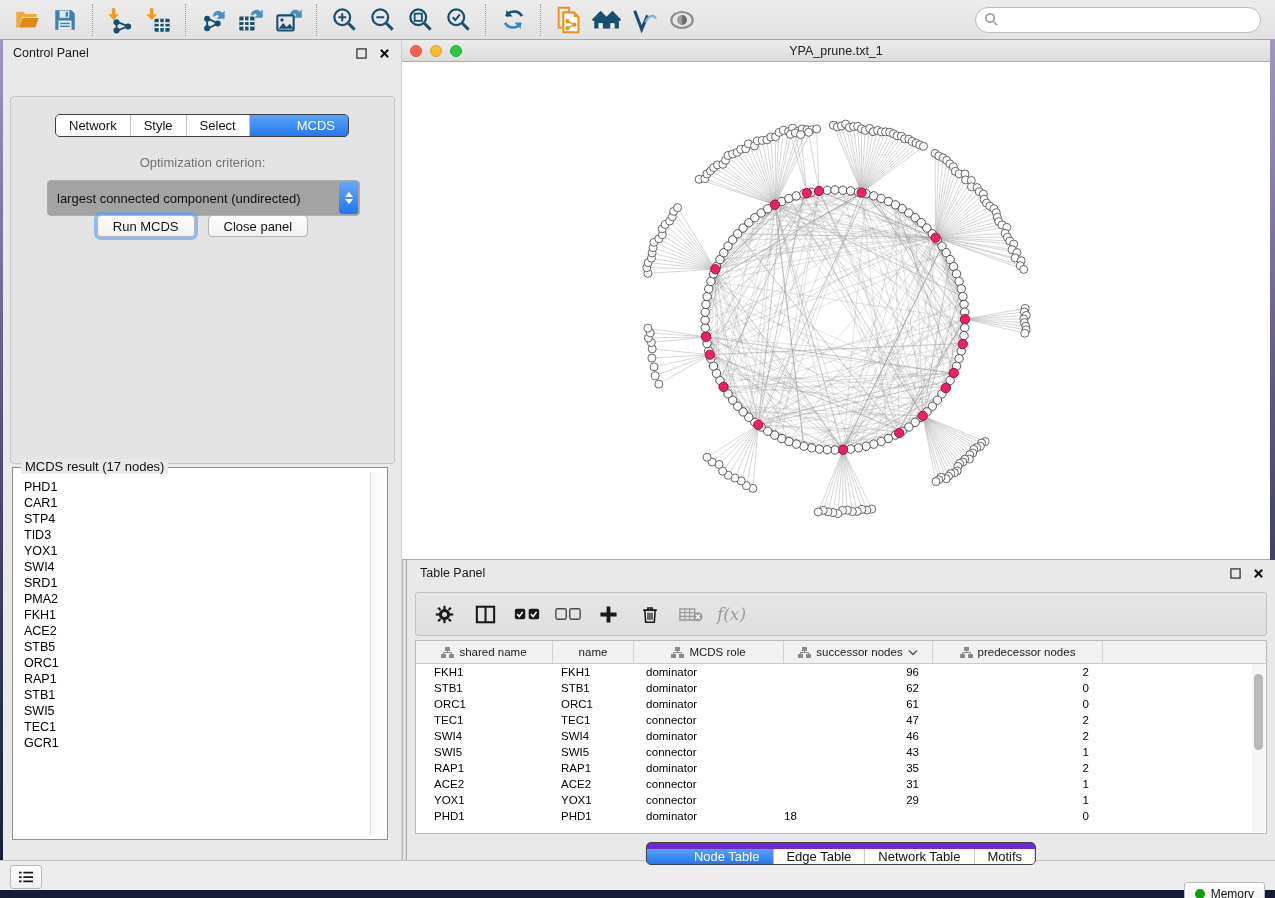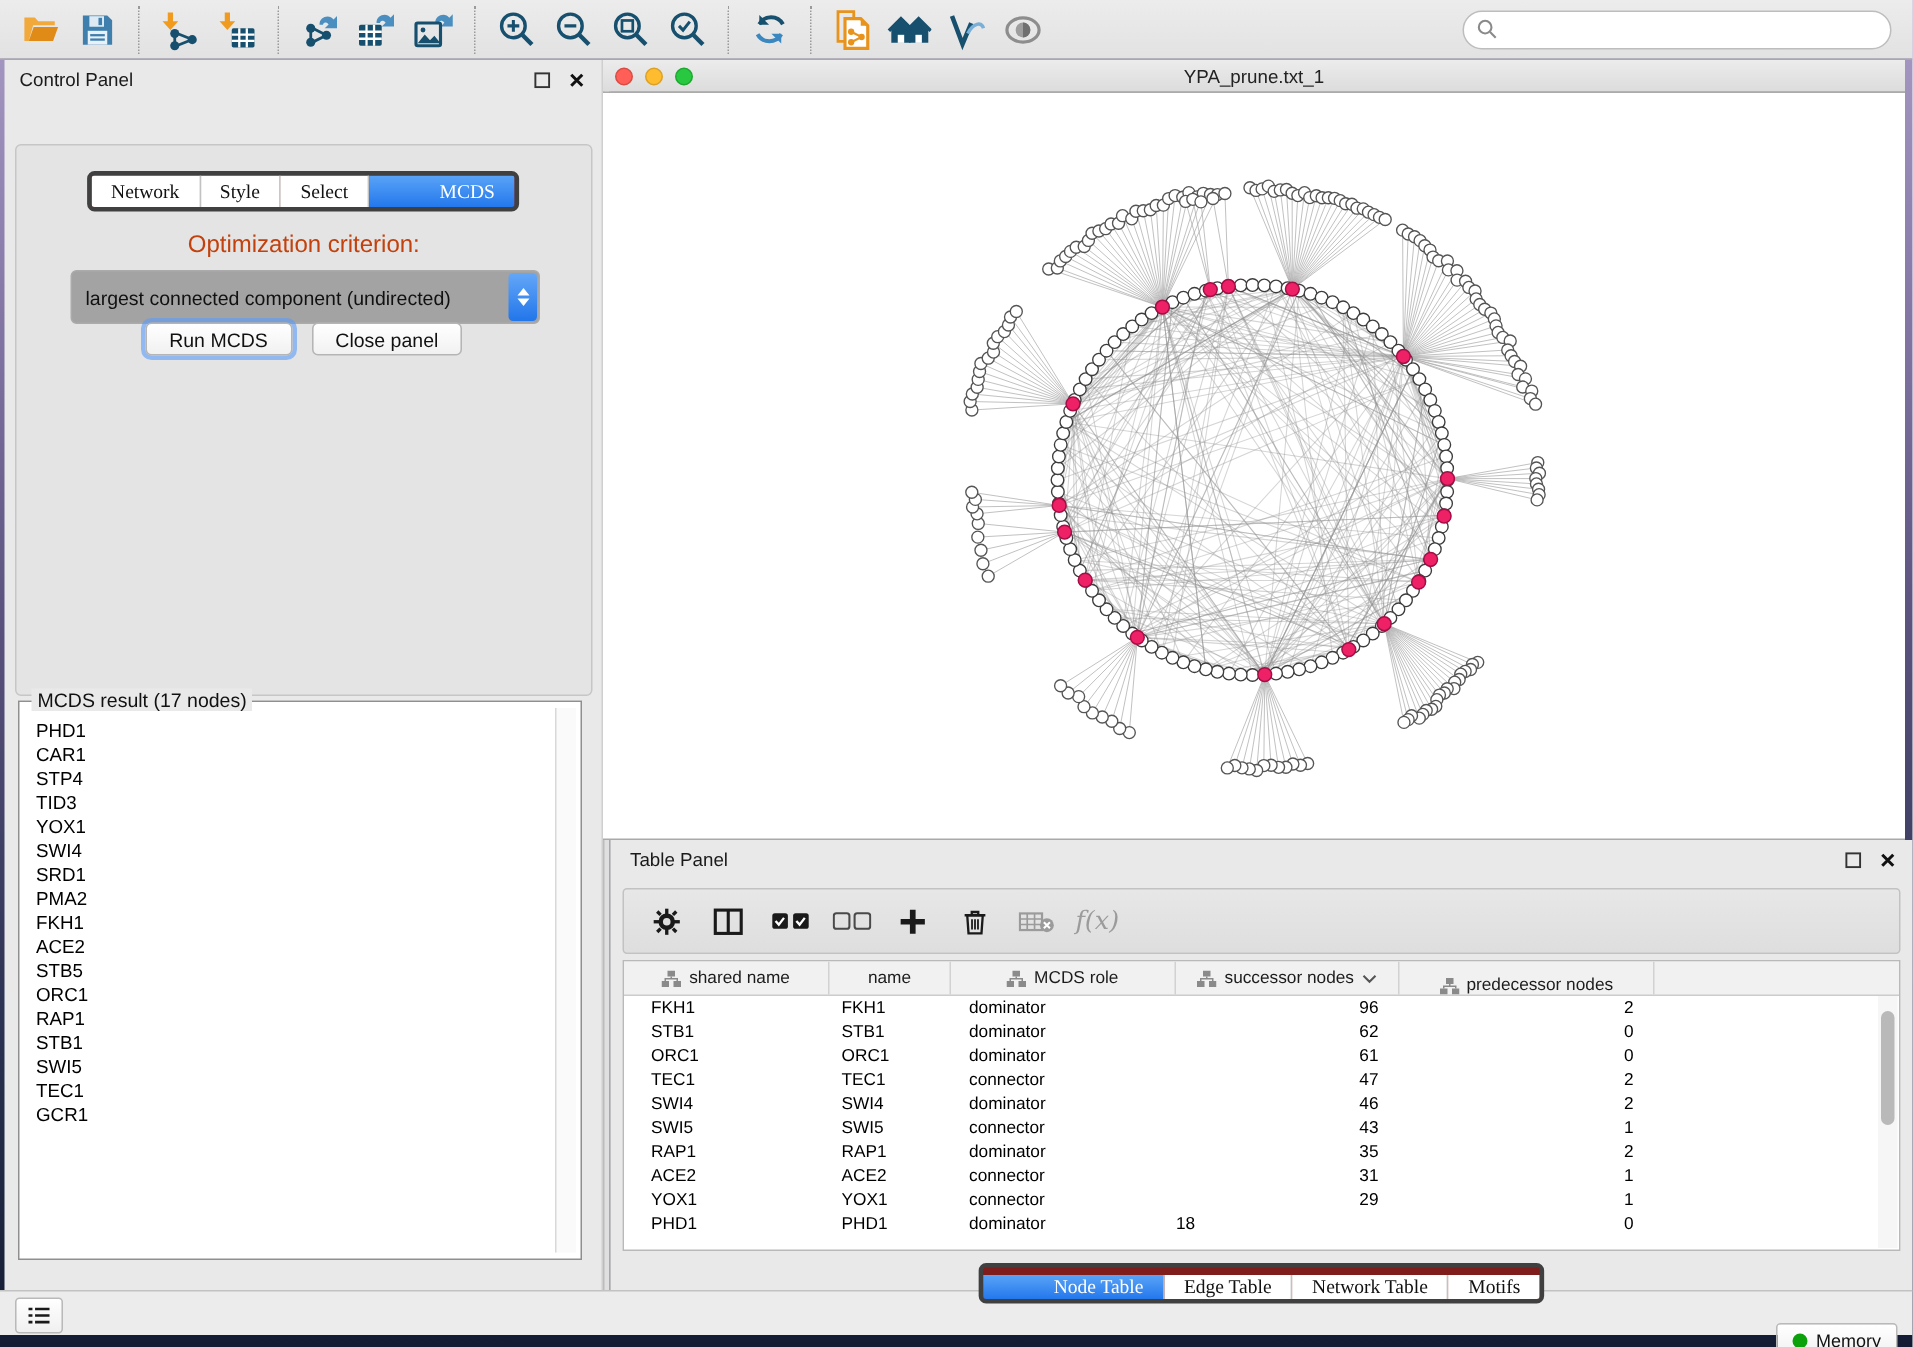--- a/index.html
+++ b/index.html
@@ -20,26 +20,26 @@
   .search-wrap{margin-left:auto;margin-right:14px;display:flex;align-items:center;
     width:286px;height:26px;background:#fff;border:1px solid #bdbdbd;border-radius:13px;padding:0 8px;box-sizing:border-box;}
   .search-wrap input{border:none;outline:none;flex:1;font-size:12px;background:transparent;font-family:"Liberation Sans",sans-serif;}
   
   .control-panel{position:absolute;left:3px;top:40px;width:399px;height:820px;background:#e9e9e9;box-sizing:border-box;border-right:1px solid #cfcfcf;}
   .panel-title-row{height:26px;display:flex;align-items:center;padding:0 10px;justify-content:flex-end;}
   .panel-title{font-size:12.5px;color:#1a1a1a;}
   .panel-wbtns{margin-left:auto;display:flex;align-items:center;gap:10px;}
   .wbtn{width:13px;height:13px;display:flex;align-items:center;justify-content:center;cursor:default;}
   .ctrl-box{position:absolute;left:7px;top:56px;width:383px;height:366px;background:#e4e4e4;border:1px solid #c6c6c6;border-radius:4px;}
-  .seg{position:absolute;left:50%;transform:translateX(-50%);display:inline-flex;height:21px;border:3px solid #404040;border-radius:5px;overflow:hidden;background:#7f1d1d;z-index:5;font-family:Liberation Serif, serif;}
+  .seg{position:absolute;left:50%;transform:translateX(-50%);display:inline-flex;height:21px;border:1px solid #404040;border-radius:5px;overflow:hidden;background:#6d28d9;z-index:5;}
   .seg .seg-item{padding:0 13px;font-size:13px;display:flex;align-items:center;background:#fff;color:#111;border-right:1px solid #c2c2c2;cursor:default;white-space:nowrap;}
   .seg .seg-item:last-child{border-right:none;}
   .seg .seg-item.active{background:linear-gradient(#59a3f7,#2478ec);color:#fff;padding-left:47px;}
   #ctrl-tabs{top:74px;}
-  .opt-label{position:absolute;left:0;right:0;top:58px;text-align:center;font-size:16px;color:#c2410c;}
+  .opt-label{position:absolute;left:0;right:0;top:58px;text-align:center;font-size:13px;color:#737373;}
   .dropdown{position:absolute;left:36px;top:83px;width:313px;height:36px;background:#a3a3a3;border:1px solid #ababab;border-radius:4px;display:flex;align-items:center;box-sizing:border-box;cursor:default;}
   .dropdown .dd-text{font-size:13px;color:#111;padding-left:9px;flex:1;white-space:nowrap;overflow:hidden;}
   .dd-stepper{position:absolute;right:1px;top:1px;bottom:1px;width:19px;border-radius:3px;background:linear-gradient(#64a7f8,#2276ea);display:flex;flex-direction:column;align-items:center;justify-content:center;gap:2px;}
   .dd-up{width:0;height:0;border-left:4px solid transparent;border-right:4px solid transparent;border-bottom:5px solid #fff;}
   .dd-down{width:0;height:0;border-left:4px solid transparent;border-right:4px solid transparent;border-top:5px solid #fff;}
   .btn-row{position:absolute;left:0;right:0;top:118px;display:flex;justify-content:center;gap:13px;}
   .btn{height:22px;padding:0 15px;font-size:13px;font-family:"Liberation Sans",sans-serif;background:linear-gradient(#ffffff,#f1f1f1);border:1px solid #b5b5b5;border-radius:4px;color:#111;cursor:default;}
   .btn.focus-ring{box-shadow:0 0 0 3px rgba(90,155,250,.6);}
   .fieldset{position:absolute;left:9px;top:427px;width:374px;height:371px;border:1px solid #8f8f8f;background:#fff;}
   .legend{position:absolute;top:-9px;left:8px;background:#e9e9e9;padding:0 4px;font-size:13px;color:#111;}
@@ -1206,21 +1206,21 @@
             <rect x="4" y="0" width="5" height="4" fill="#8a8a8a"></rect>
             <rect x="0" y="7" width="5" height="4" fill="#8a8a8a"></rect>
             <rect x="8" y="7" width="5" height="4" fill="#8a8a8a"></rect>
             <path d="M6.5 4v1.5M2.5 7V5.5h8V7" stroke="#8a8a8a" fill="none"></path>
           </svg>
           <span>successor nodes</span>
           <svg width="10" height="7" viewBox="0 0 10 7">
             <path d="M1 1.5l4 4 4-4" stroke="#555" stroke-width="1.4" fill="none"></path>
           </svg>
         </div>
-        <div class="th" style="width: 170px; align-items: flex-end;">
+        <div class="th" style="width: 170px;">
           <svg width="13" height="11" viewBox="0 0 13 11">
             <rect x="4" y="0" width="5" height="4" fill="#8a8a8a"></rect>
             <rect x="0" y="7" width="5" height="4" fill="#8a8a8a"></rect>
             <rect x="8" y="7" width="5" height="4" fill="#8a8a8a"></rect>
             <path d="M6.5 4v1.5M2.5 7V5.5h8V7" stroke="#8a8a8a" fill="none"></path>
           </svg>
           <span>predecessor nodes</span>
         </div>
         <div class="th" style="flex: 1 1 0%; border-right: none;"></div>
       </div>

